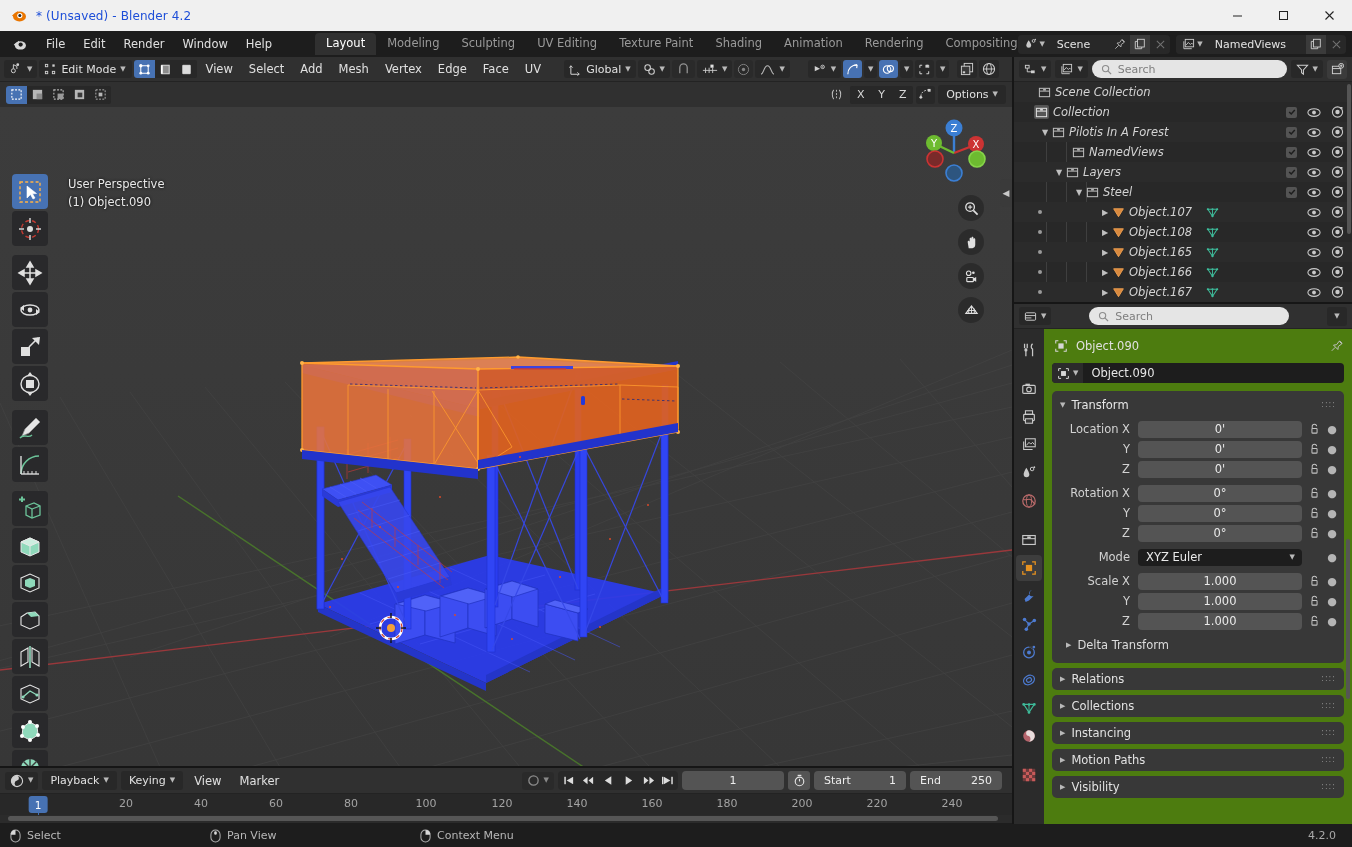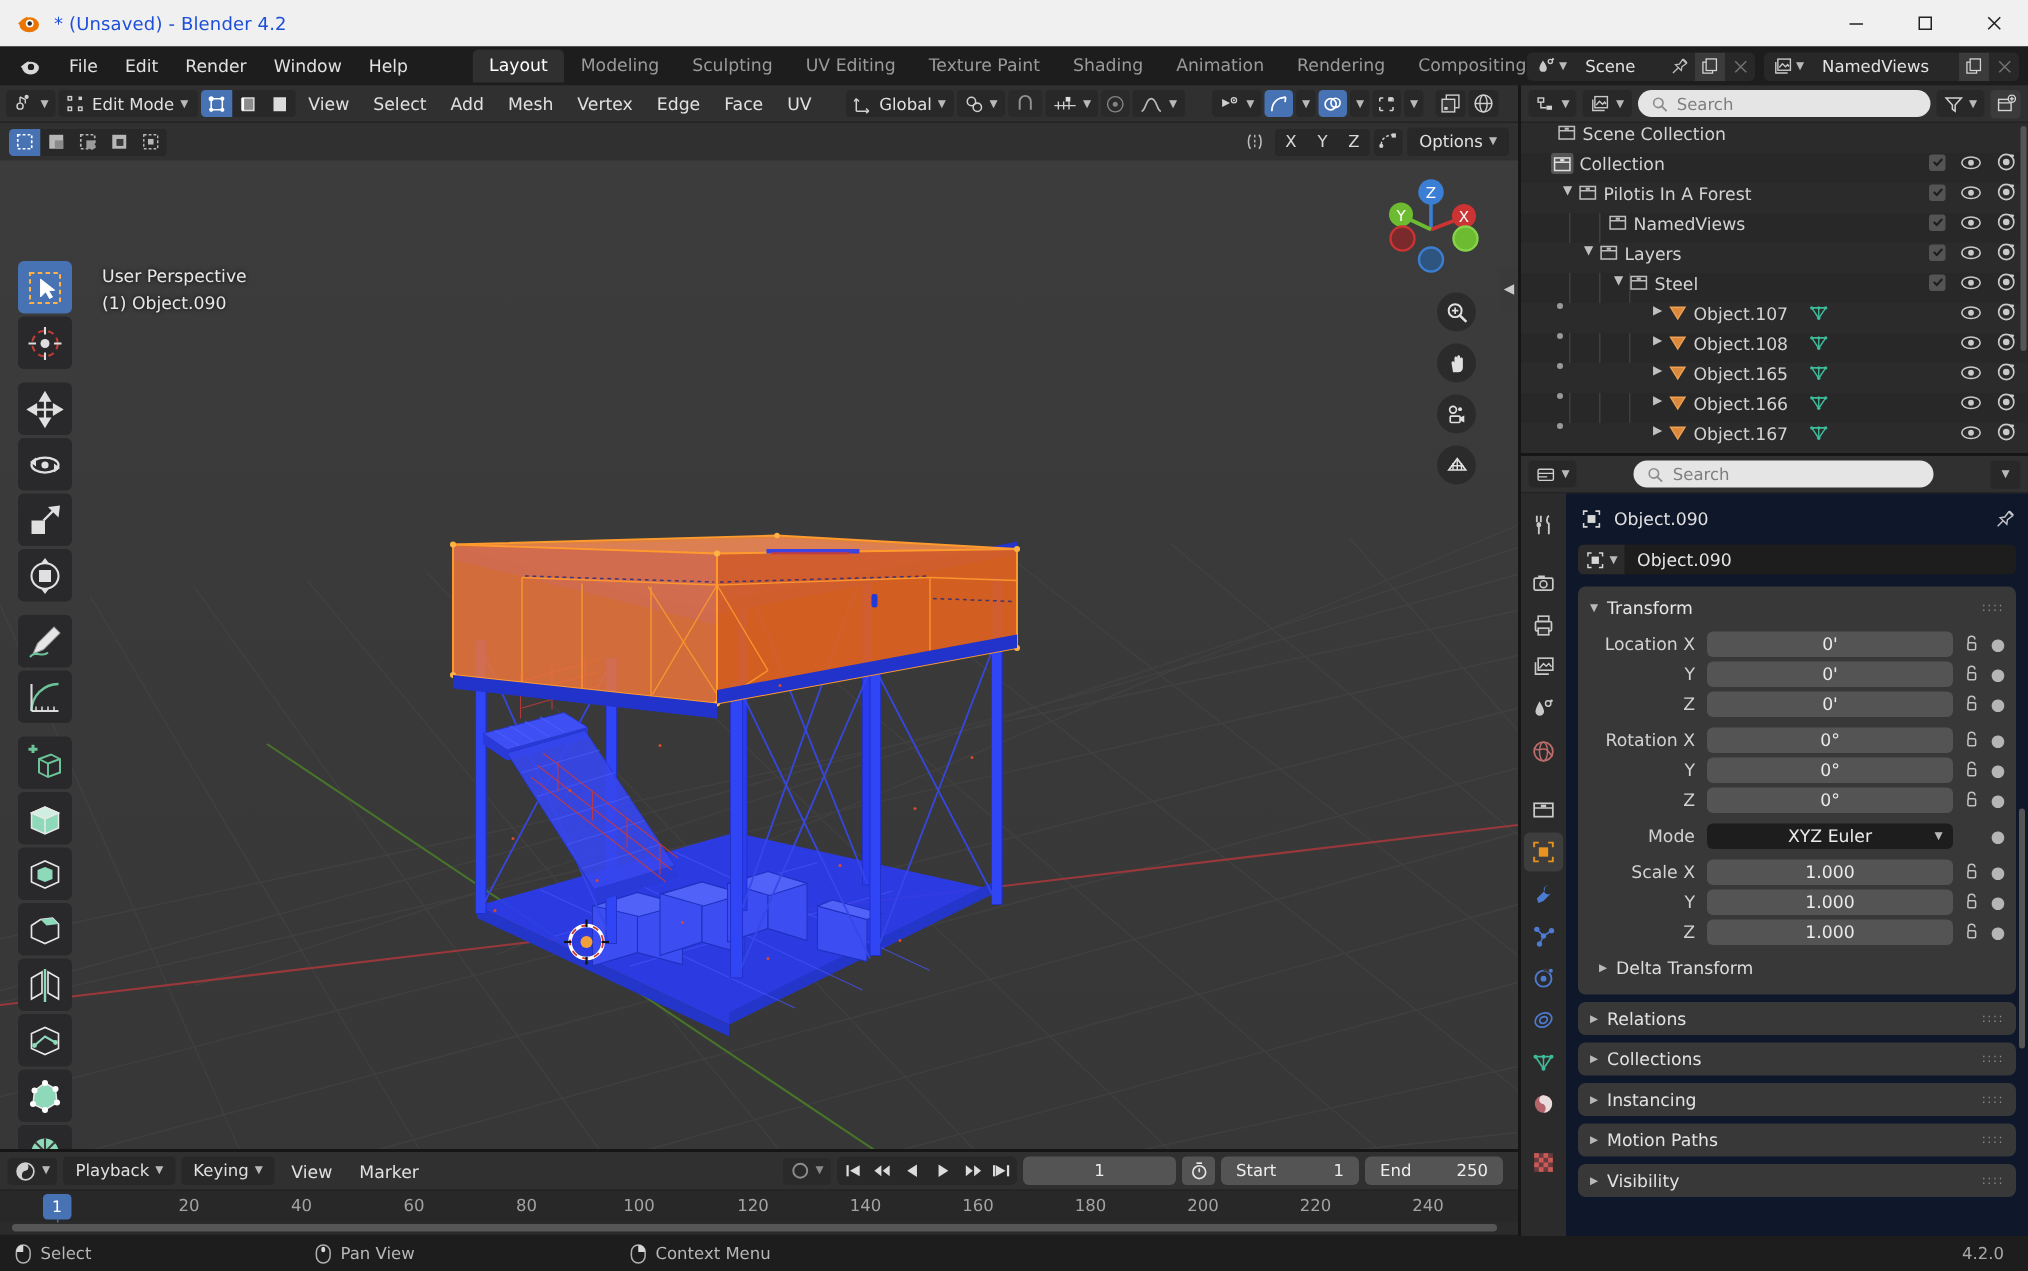--- a/index.html
+++ b/index.html
@@ -138,22 +138,22 @@
   .ol-header {
     height: 25px; background: #303030; display: flex; align-items: center;
     padding: 0 5px; gap: 4px; border-bottom: 1px solid #232323;
   }
   .searchbox {
     display: flex; align-items: center; gap: 6px; height: 18px; flex: 1;
     background: #e5e5e5; border-radius: 9px; padding: 0 9px; color: #7e7e7e; font-size: 11px;
   }
   .ol-body { position: relative; height: 222px; overflow: hidden; }
   .ol-row {
-    height: 20px; display: flex; align-items: flex-start; position: relative;
-    padding-left: 6px; font-size: 11.5px; color: #d3d3d3;
+    height: 20px; display: flex; align-items: center; position: relative;
+    padding-left: 6px; font-size: 11.5px; color: #d3d3d3; font-style: italic;
   }
   .ol-row:nth-child(even) { background: #2b2b2b; }
   .ol-tri {
     width: 14px; display: flex; align-items: center; justify-content: center;
     color: #c0c0c0; font-size: 8px;
   }
   .ol-label { margin-left: 4px; white-space: nowrap; }
   .ol-right { margin-left: auto; display: flex; align-items: center; gap: 10px; padding-right: 8px; }
   .ol-dot {
     position: absolute; left: 24px; width: 4px; height: 4px; border-radius: 50%;
@@ -184,21 +184,21 @@
     align-items: center; padding-top: 8px; gap: 2px;
   }
   .pr-tab {
     width: 26px; height: 26px; display: flex; align-items: center; justify-content: center;
     border-radius: 4px;
   }
   .pr-tab.active { background: #3d3d3d; }
   .pr-tabsep { height: 9px; }
   .pr-body {
     position: absolute; left: 30px; top: 25px; right: 0; bottom: 0;
-    background: #0f172a; padding: 6px 8px 0 8px; overflow: hidden;
+    background: #4d7c0f; padding: 6px 8px 0 8px; overflow: hidden;
   }
   .breadcrumb { display: flex; align-items: center; gap: 8px; height: 22px; padding-left: 2px; }
   .bc-text { font-size: 11.5px; color: #e0e0e0; }
   .pin { margin-left: auto; color: #c2c2c2; }
   .idfield {
     display: flex; align-items: center; height: 20px; background: #1d1d1d;
     border-radius: 4px; margin-top: 6px; overflow: hidden;
   }
   .idfield .pfx {
     display: flex; align-items: center; gap: 3px; padding: 0 5px; height: 20px; background: #2b2b2b;
@@ -215,21 +215,21 @@
   .prow { display: flex; align-items: center; height: 20px; margin: 0 7px 0 0; gap: 6px; }
   .prow .lbl {
     width: 80px; text-align: right; font-size: 11.5px; color: #d2d2d2; padding-right: 2px;
   }
   .prow .field {
     flex: 1; height: 17px; background: #545454; border-radius: 4px;
     display: flex; align-items: center; justify-content: center;
     font-size: 11.5px; color: #eaeaea;
   }
   .prow .field.select {
-    background: #1d1d1d; justify-content: center; padding: 0 8px; position: relative;
+    background: #1d1d1d; justify-content: flex-start; padding: 0 8px; position: relative;
   }
   .prow .field.select .chev { position: absolute; right: 7px; }
   .prow .lock { width: 13px; display: flex; justify-content: center; color: #c2c2c2; }
   .prow .anim { width: 10px; display: flex; justify-content: center; color: #b5b5b5; font-size: 11px; }
   .rowgap { height: 4px; }
   .sub-row {
     display: flex; align-items: center; height: 20px; padding-left: 14px;
     font-size: 11.5px; color: #dcdcdc; gap: 6px; margin-top: 4px;
   }
   .closed-panel {

